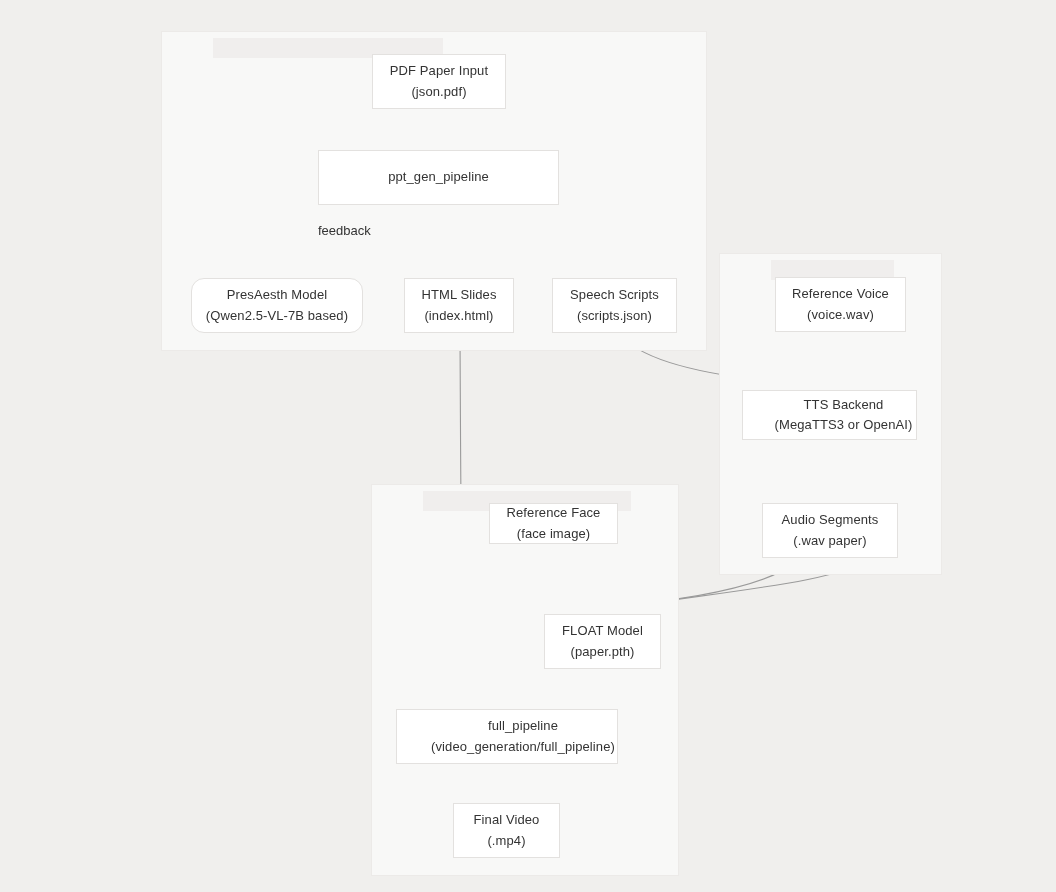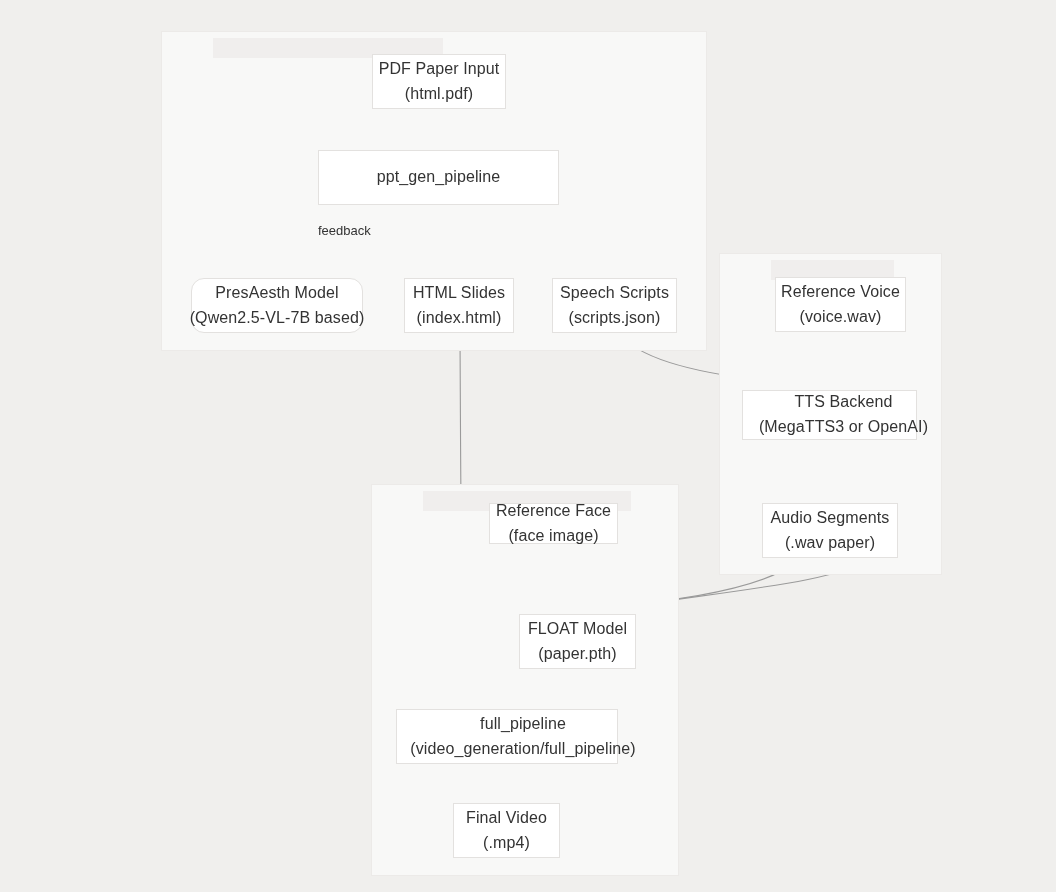--- a/index.html
+++ b/index.html
@@ -35,21 +35,21 @@
   .node {
     position: absolute;
     background: #ffffff;
     border: 1px solid #e3e1df;
     box-sizing: border-box;
     display: flex;
     flex-direction: column;
     align-items: center;
     justify-content: center;
     color: #333333;
-    font-size: 16px;
+    font-size: 13px;
     line-height: 1.55;
     text-align: center;
     letter-spacing: 0.1px;
   }
   .node .l1, .node .l2 { display: block; white-space: nowrap; }
   .edge-label {
     position: absolute;
     font-size: 13px;
     color: #333333;
     white-space: nowrap;
@@ -105,21 +105,21 @@
       <div class="subgraph" style="left: 161px; top: 31px; width: 546px; height: 320px;"></div>
       <div class="subgraph-titlebar" style="left: 213px; top: 38px; width: 230px;"></div>
       <div class="subgraph" style="left: 719px; top: 253px; width: 223px; height: 322px;"></div>
       <div class="subgraph-titlebar" style="left: 771px; top: 260px; width: 123px;"></div>
       <div class="subgraph" style="left: 371px; top: 484px; width: 308px; height: 392px;"></div>
       <div class="subgraph-titlebar" style="left: 423px; top: 491px; width: 208px;"></div>
     </div>
   <div id="node-layer">
       <div class="node" style="left: 372px; top: 54px; width: 134px; height: 55px;">
         <span class="l1">PDF Paper Input</span>
-        <span class="l2">(html.pdf)</span>
+        <span class="l2">(json.pdf)</span>
       </div>
       <div class="node" style="left: 318px; top: 150px; width: 241px; height: 55px;">
         <span class="l1">ppt_gen_pipeline</span>
       </div>
       <div class="node" style="left: 191px; top: 278px; width: 172px; height: 55px; border-radius: 13px;">
         <span class="l1">PresAesth Model</span>
         <span class="l2">(Qwen2.5-VL-7B based)</span>
       </div>
       <div class="node" style="left: 404px; top: 278px; width: 110px; height: 55px;">
         <span class="l1">HTML Slides</span>
@@ -138,21 +138,21 @@
         <span class="l2">(MegaTTS3 or OpenAI)</span>
       </div>
       <div class="node" style="left: 762px; top: 503px; width: 136px; height: 55px;">
         <span class="l1">Audio Segments</span>
         <span class="l2">(.wav paper)</span>
       </div>
       <div class="node" style="left: 489px; top: 503px; width: 129px; height: 41px;">
         <span class="l1">Reference Face</span>
         <span class="l2">(face image)</span>
       </div>
-      <div class="node" style="left: 519px; top: 614px; width: 117px; height: 55px;">
+      <div class="node" style="left: 544px; top: 614px; width: 117px; height: 55px;">
         <span class="l1">FLOAT Model</span>
         <span class="l2">(paper.pth)</span>
       </div>
       <div class="node" style="left: 396px; top: 709px; width: 222px; height: 55px; padding-left: 32px;">
         <span class="l1">full_pipeline</span>
         <span class="l2">(video_generation/full_pipeline)</span>
       </div>
       <div class="node" style="left: 453px; top: 803px; width: 107px; height: 55px; text-align: right;">
         <span class="l1">Final Video</span>
         <span class="l2">(.mp4)</span>

